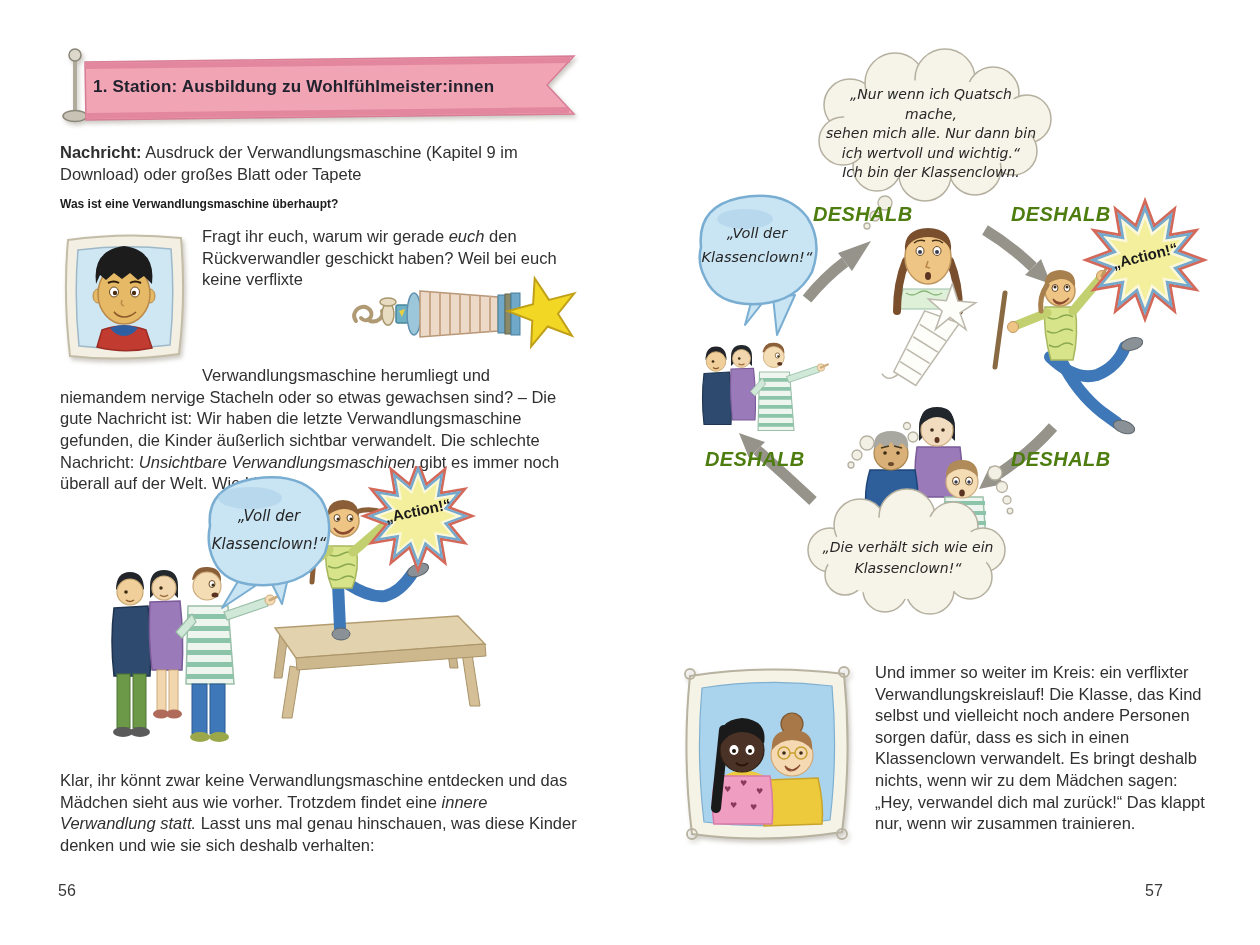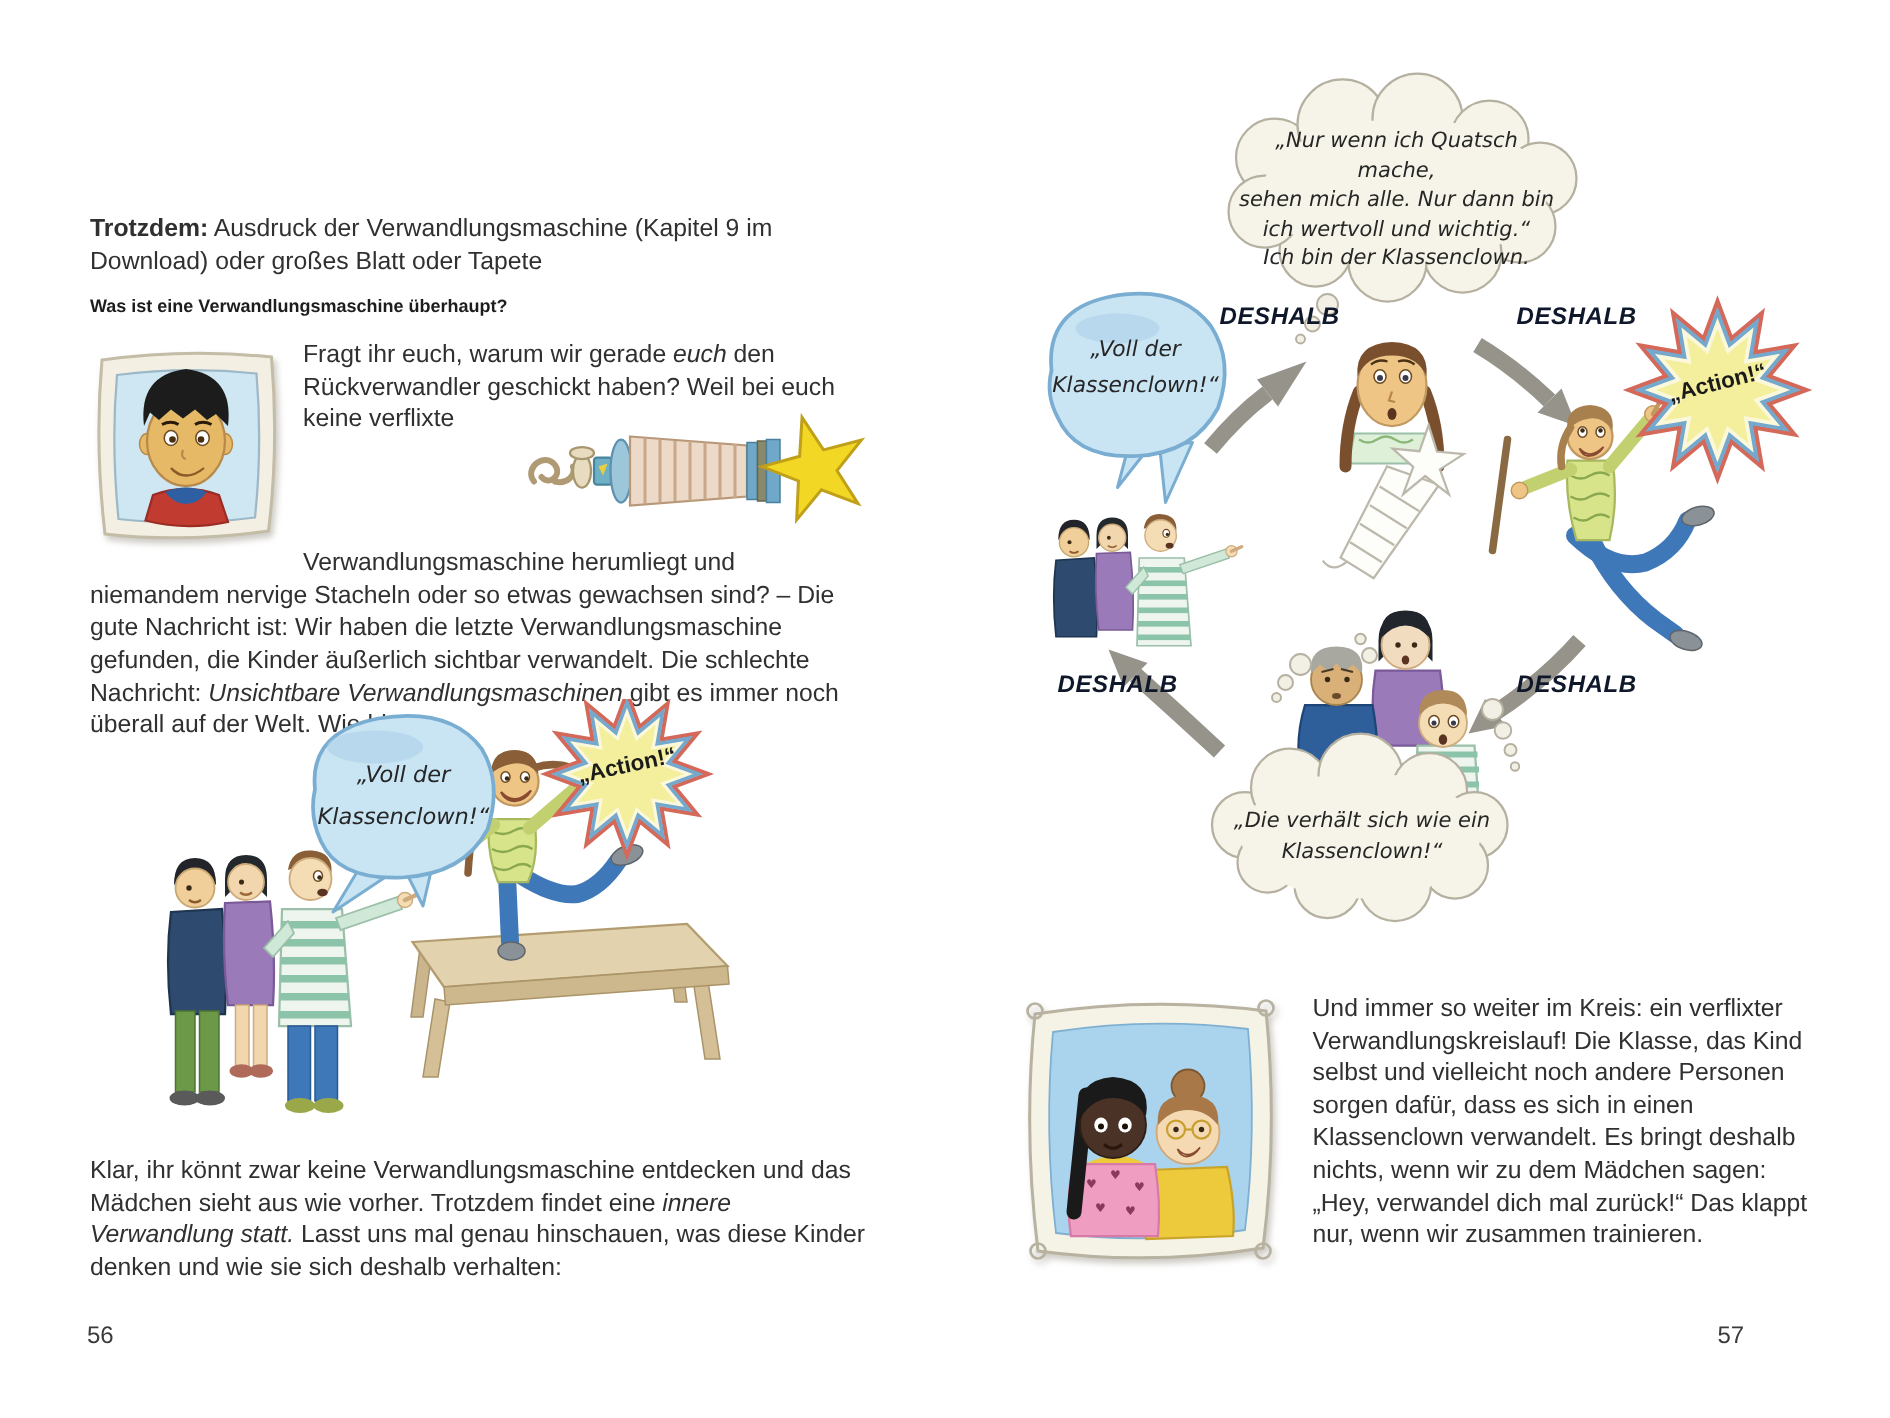--- a/index.html
+++ b/index.html
@@ -5,38 +5,53 @@
   html,body{margin:0;padding:0;background:#fff;}
   .spread{position:relative;width:1260px;height:945px;background:#ffffff;
           font-family:"Liberation Sans",sans-serif;color:#2f2f2f;overflow:hidden;}
   .page{position:absolute;top:0;width:630px;height:945px;}
   .abs{position:absolute;}
   .body-text{font-size:16.5px;line-height:21.6px;color:#303030;text-align:left;}
   .it{font-style:italic;margin-top:44px;}
   .bold{font-weight:bold;}
   .heading{font-size:12px;font-weight:bold;color:#1d1d1d;}
   .hand{font-family:"DejaVu Sans",sans-serif;font-style:italic;color:#262626;text-align:center;}
-  .deshalb{font-style:italic;font-weight:bold;font-size:16px;letter-spacing:.4px;color:#0f172a;}
+  .deshalb{font-style:italic;font-weight:bold;font-size:20px;letter-spacing:.4px;color:#4d7c0f;}
   .pagenum{font-size:16px;color:#3a3a3a;}
   .float-l{float:left;margin:4px 14px 12px 0;}
   .float-r{float:right;margin:2px 0 8px 10px;}
   .shadowed{filter:drop-shadow(2px 3px 2px rgba(90,80,60,.30));}
   svg{display:block;}
   .banner-title{font-size:17px;font-weight:bold;color:#22222e;letter-spacing:.2px;}
 </style>
 </head>
 <body>
 
 <div class="spread">
 
   <div class="page" style="left:0;">
 
+    <div class="abs" style="left:55px;top:46px;width:528px;height:84px;">
+      <svg class="shadowed" width="528" height="84" viewBox="0 0 528 84">
+        <g>
+          <line x1="20" y1="12" x2="20" y2="68" stroke="#b0ab9c" stroke-width="4"></line>
+          <circle cx="20" cy="9" r="6" fill="#dcd8cb" stroke="#8a8678" stroke-width="1.5"></circle>
+          <ellipse cx="20" cy="70" rx="12" ry="5.5" fill="#c8c3b4" stroke="#8a8678" stroke-width="1.5"></ellipse>
+        </g>
+        <g>
+          <polygon points="30,16 519,10 492,39 519,68 31,74" fill="#f1a4b4" stroke="#d87d96" stroke-width="1.5"></polygon>
+          <path d="M31,20 L515,14" stroke="#e0839b" stroke-width="6" opacity="0.85"></path>
+          <path d="M32,70 L514,64" stroke="#e0839b" stroke-width="6" opacity="0.85"></path>
+        </g>
+      </svg>
+      <div class="abs banner-title" style="left:38px;top:31px;width:470px;">1. Station: Ausbildung zu Wohlfühlmeister:innen</div>
+    </div>
 
     <div class="abs body-text" style="left:60px;top:142px;width:518px;">
-      <span class="bold">Trotzdem:</span><span> Ausdruck der Verwandlungsmaschine (Kapitel 9 im Download) oder großes Blatt oder Tapete</span>
+      <span class="bold">Nachricht:</span><span> Ausdruck der Verwandlungsmaschine (Kapitel 9 im Download) oder großes Blatt oder Tapete</span>
     </div>
 
     <div class="abs heading" style="left:60px;top:197px;width:518px;">Was ist eine Verwandlungsmaschine überhaupt?</div>
 
     <div class="abs body-text" style="left:60px;top:226px;width:518px;">
       <span class="float-l shadowed">
         <svg width="128" height="134" viewBox="0 0 128 134">
           <path d="M8,10 Q64,2 121,8 Q126,67 119,124 Q63,132 10,126 Q3,66 8,10 Z" fill="#f3efe2" stroke="#c3bca6" stroke-width="2"></path>
           <path d="M18,20 Q64,14 111,19 Q115,67 110,115 Q63,121 19,116 Q14,66 18,20 Z" fill="#cfe7f3" stroke="#9db8c8" stroke-width="1.5"></path>
           <g>

